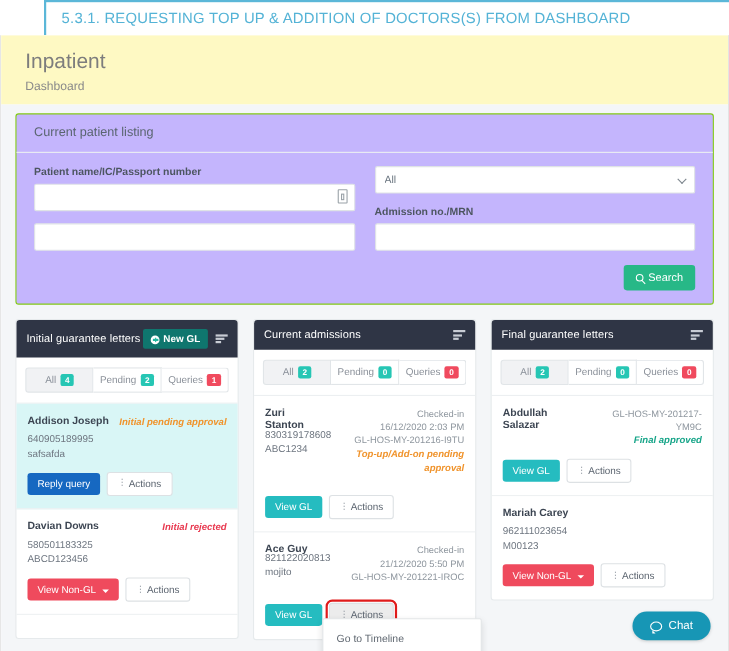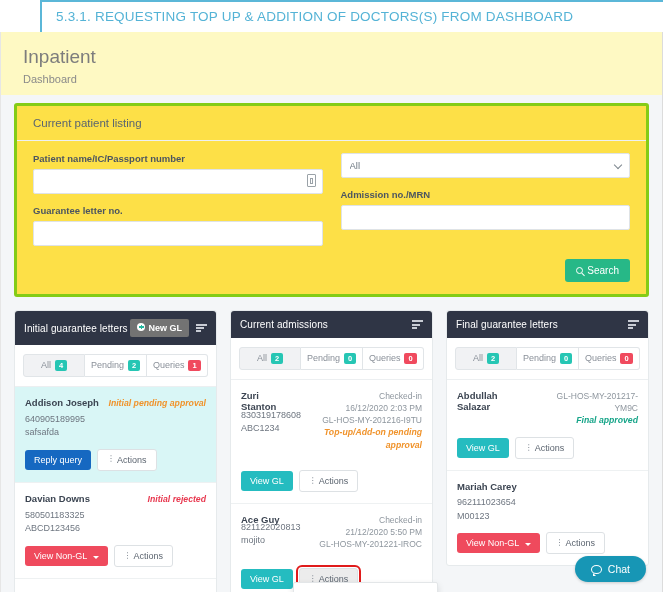--- a/index.html
+++ b/index.html
@@ -37,22 +37,22 @@
     overflow: hidden;
   }
   .page-head { padding: 14px 0 10px 22px; background:#fef9c3; }
   .page-title { font-size: 19px; color: #7d7d7d; font-weight: 400; }
   .breadcrumb { font-size: 11px; color: #8a8a8a; margin-top: 5px; }
 
   .content-bg { background: #f4f6f8; padding: 8px 13px 0 13px; min-height: 500px; }
 
   
   .panel {
-    background:#fde047;
-    border: 3px solid #84cc16;
+    background:#c4b5fd;
+    border: 1px solid #84cc16;
     border-radius: 3px;
   }
   .panel-head {
     padding: 11px 16px;
     border-bottom: 1px solid #edf0f2;
     font-size: 11.5px;
     color:#5a6570;
   }
   .panel-body { padding: 12px 16px 12px 16px; }
 
@@ -106,22 +106,22 @@
   }
   .card-head {
     background:#2f3545; color:#fff;
     padding:8px 9px;
     display:flex; align-items:center; justify-content:space-between;
     border-radius:3px 3px 0 0;
   }
   .card-title { font-size:10px; font-weight:normal; letter-spacing:.1px; }
   .head-right { display:flex; align-items:center; gap:7px; }
   .btn-newgl {
-    background:#737373; color:#fff; border:none; border-radius:2px;
-    font-size:9px; padding:4px 7px; display:flex; align-items:flex-start; gap:3px;
+    background:#0f766e; color:#fff; border:none; border-radius:2px;
+    font-size:9px; padding:4px 7px; display:flex; align-items:flex-end; gap:3px;
     font-weight:bold; cursor:pointer; font-family:"Liberation Sans", sans-serif;
   }
   .plus-circle {
     width:8px;height:8px;border-radius:50%;background:#fff;position:relative;display:inline-block;
   }
   .plus-circle::before,.plus-circle::after{
     content:"";position:absolute;background:#24b8a0;
   }
   .plus-circle::before{left:3.2px;top:1.6px;width:1.6px;height:4.8px;}
   .plus-circle::after{top:3.2px;left:1.6px;height:1.6px;width:4.8px;}
@@ -221,21 +221,20 @@
             <div class="field">
               <label>Patient name/IC/Passport number</label>
               <div class="inp-wrap">
                 <input class="inp" type="text" value="" style="">
                 <span class="inp-icon">
                     <i></i>
                   </span>
               </div>
             </div>
             <div class="field">
-              <label>Guarantee letter no.</label>
               <input class="inp" type="text" value="" style="">
             </div>
           </div>
           <div class="form-col">
             <div class="field">
               <div class="sel-wrap">
                 <select class="inp">
                   <option>All</option>
                 </select>
                 <span class="sel-caret"></span>

